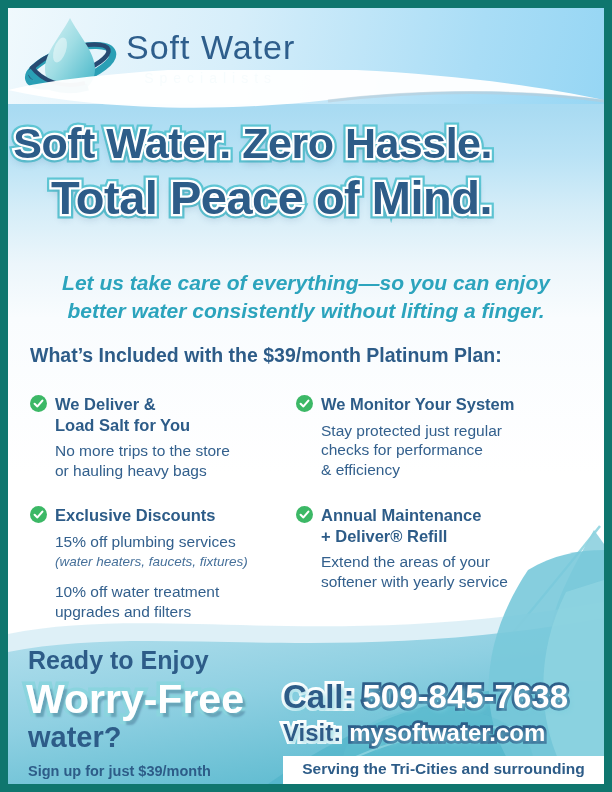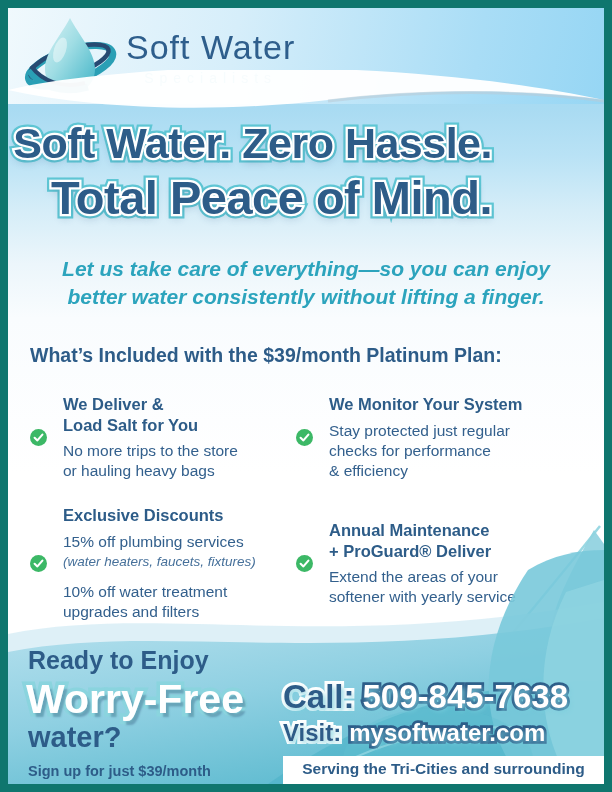--- a/index.html
+++ b/index.html
@@ -25,27 +25,27 @@
   .o-white{-webkit-text-stroke:4.5px #ffffff;color:#ffffff;}
   .f-navy{color:#2d5c88;}
   .o-tealW{-webkit-text-stroke:7px #8ad4de;color:#8ad4de;text-shadow:3px 4px 2px rgba(39,74,114,.35);}
   .f-white{color:#ffffff;}
   .o-whiteL{-webkit-text-stroke:6px #ffffff;color:#ffffff;text-shadow:2px 3px 5px rgba(120,205,220,.95);}
   .o-navyV{-webkit-text-stroke:5.5px #2d5c88;color:#2d5c88;text-shadow:2px 3px 5px rgba(120,205,220,.95);}
   
   .headline{position:absolute;left:0;top:114px;width:484px;text-align:right;font-weight:bold;line-height:1;}
   .hl1{font-size:43px;letter-spacing:-0.5px;}
   .hl2{font-size:47px;letter-spacing:-0.5px;margin-top:9px;}
-  .subhead{position:absolute;left:0;top:247px;width:596px;text-align:center;
+  .subhead{position:absolute;left:0;top:261px;width:596px;text-align:center;
            font-size:21px;line-height:1.35;font-weight:bold;font-style:italic;color:#2ca4bd;}
   
   .planHeading{position:absolute;left:22px;top:336px;font-size:19.5px;font-weight:bold;color:#2d5c88;}
   .grid{position:absolute;left:22px;top:386px;width:552px;
         display:grid;grid-template-columns:258px auto;column-gap:8px;row-gap:24px;}
-  .feature{display:flex;gap:16px;align-items:center;}
+  .feature{display:flex;gap:8px;align-items:flex-start;}
   .check{flex:0 0 auto;margin-top:1px;}
   .ftitle{font-size:16.5px;font-weight:bold;color:#2d5c88;line-height:1.25;}
   .fbody{font-size:15.5px;color:#33608d;line-height:1.28;margin-top:6px;}
   .fnote{font-size:13.5px;font-style:italic;color:#46709a;line-height:1.25;}
   .fbody2{font-size:15.5px;color:#33608d;line-height:1.28;margin-top:11px;}
   
   .deco{position:absolute;left:0;bottom:0;width:596px;height:262px;pointer-events:none;}
   
   .ctaLeft{position:absolute;left:20px;top:638px;}
   .ready{font-size:25px;font-weight:bold;color:#2d5c88;}
@@ -186,21 +186,21 @@
     <div class="feature">
       <span class="check">
         <svg width="17" height="17" viewBox="0 0 17 17">
               <circle cx="8.5" cy="8.5" r="8.5" fill="#3cb866"></circle>
               <path d="M4.6,8.8 L7.4,11.4 L12.4,5.6" fill="none" stroke="#ffffff" stroke-width="2.1" stroke-linecap="round" stroke-linejoin="round"></path>
             </svg>
       </span>
       <div>
         <div class="ftitle">
           <span>Annual Maintenance</span><br>
-          <span>+ ProGuard® Deliver</span>
+          <span>+ Deliver® Refill</span>
         </div>
         <div class="fbody">
           <span>Extend the areas of your</span><br>
           <span>softener with yearly service</span>
         </div>
       </div>
     </div>
   </div>
 
   <svg class="deco" viewBox="0 0 596 262">

